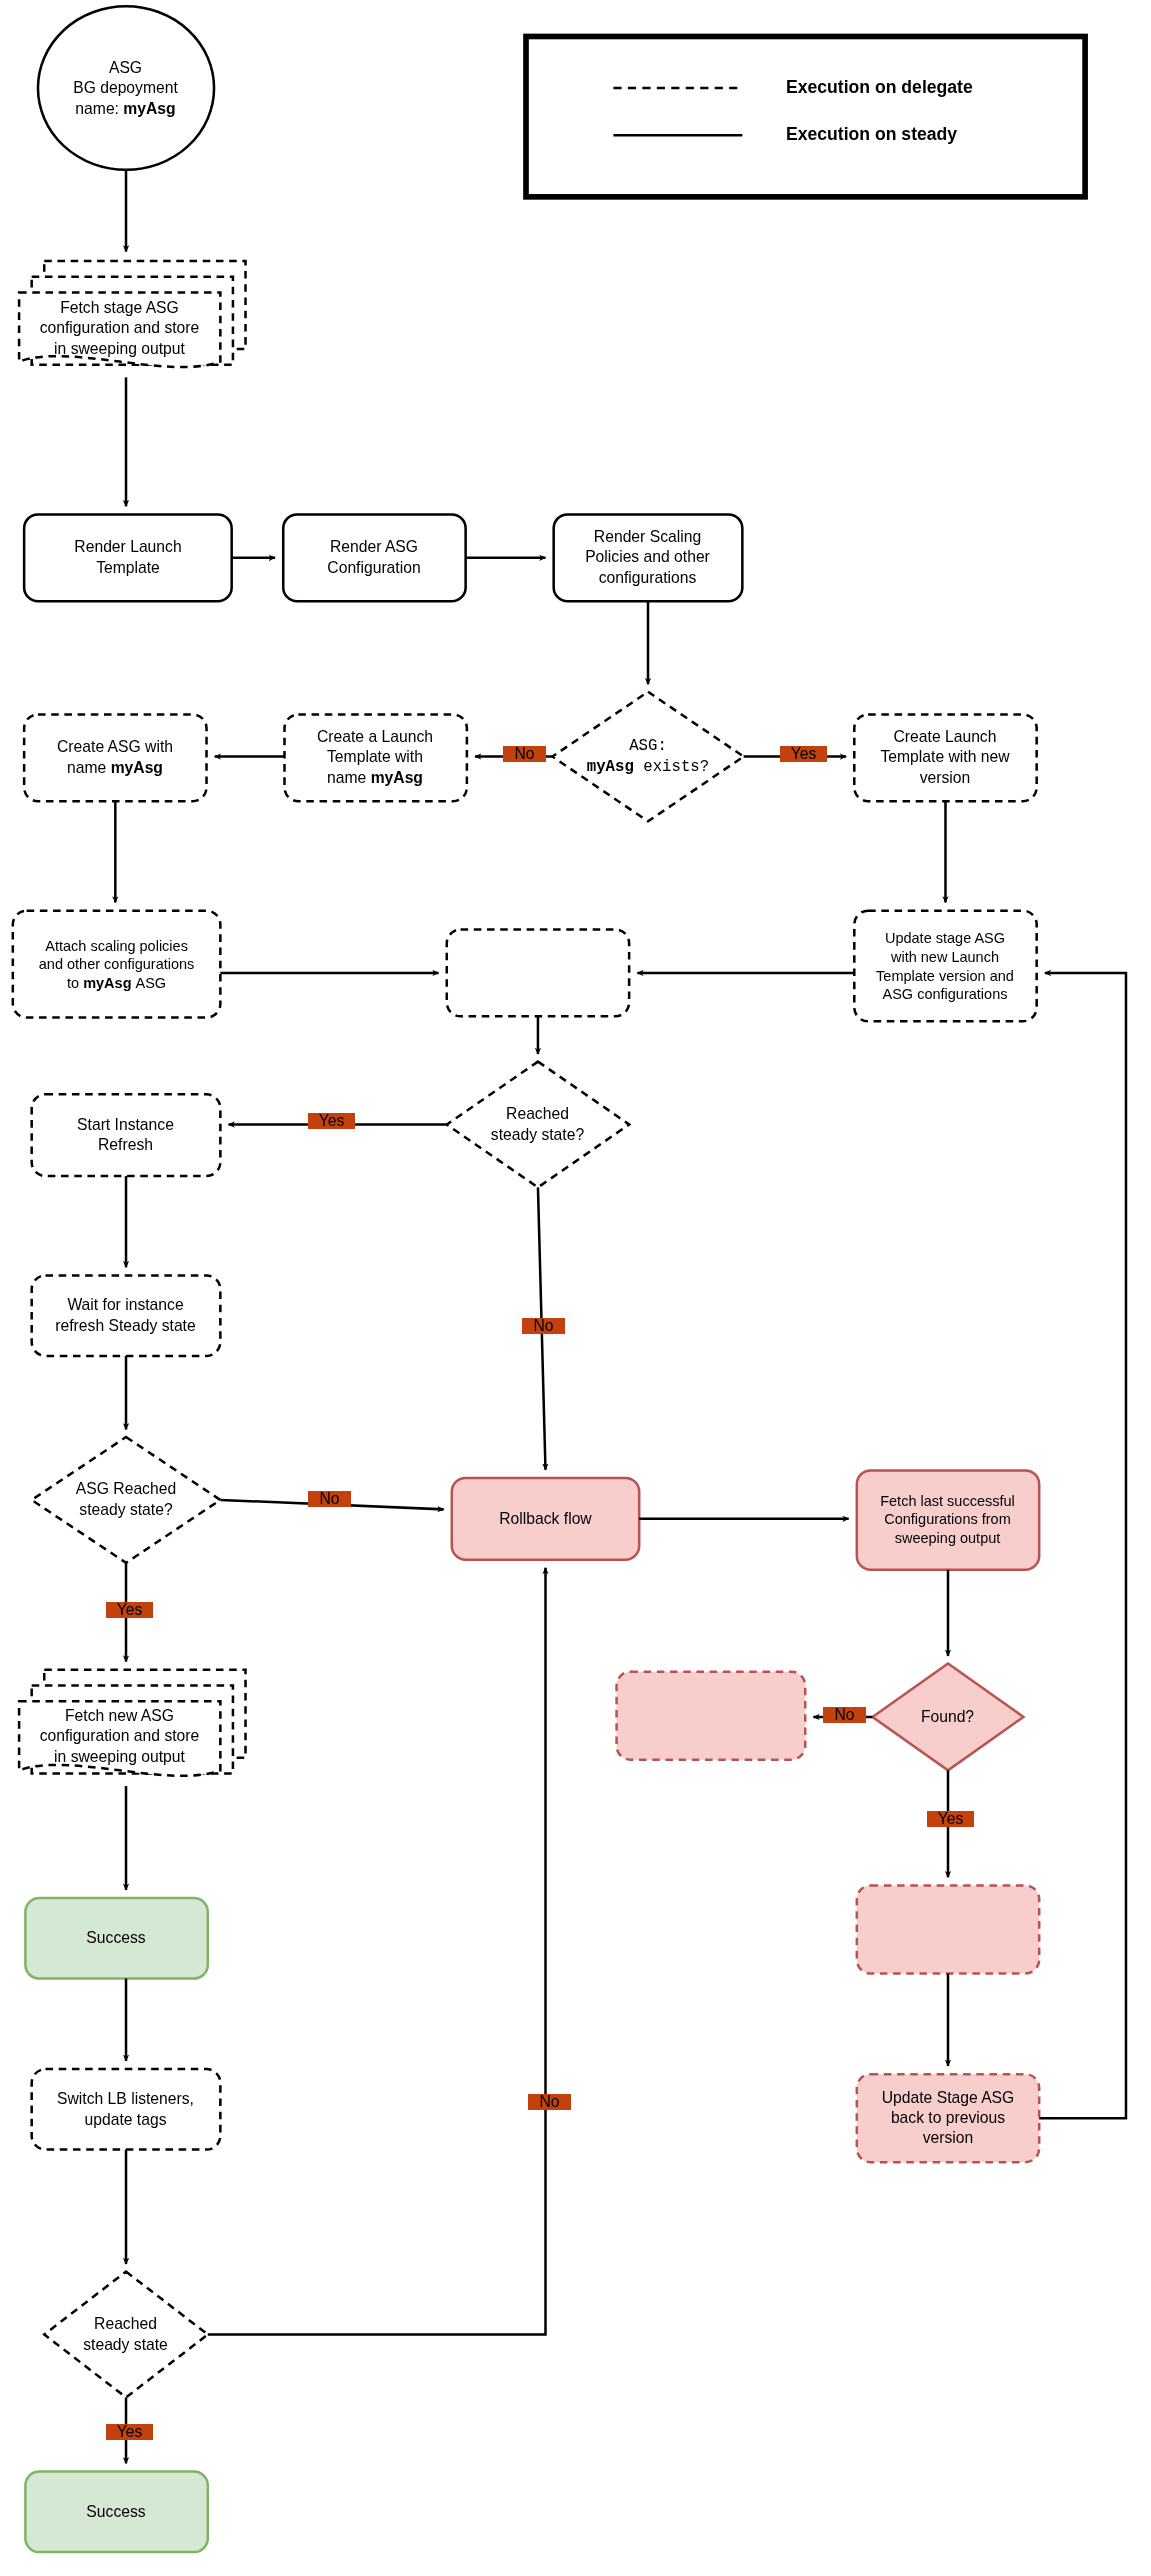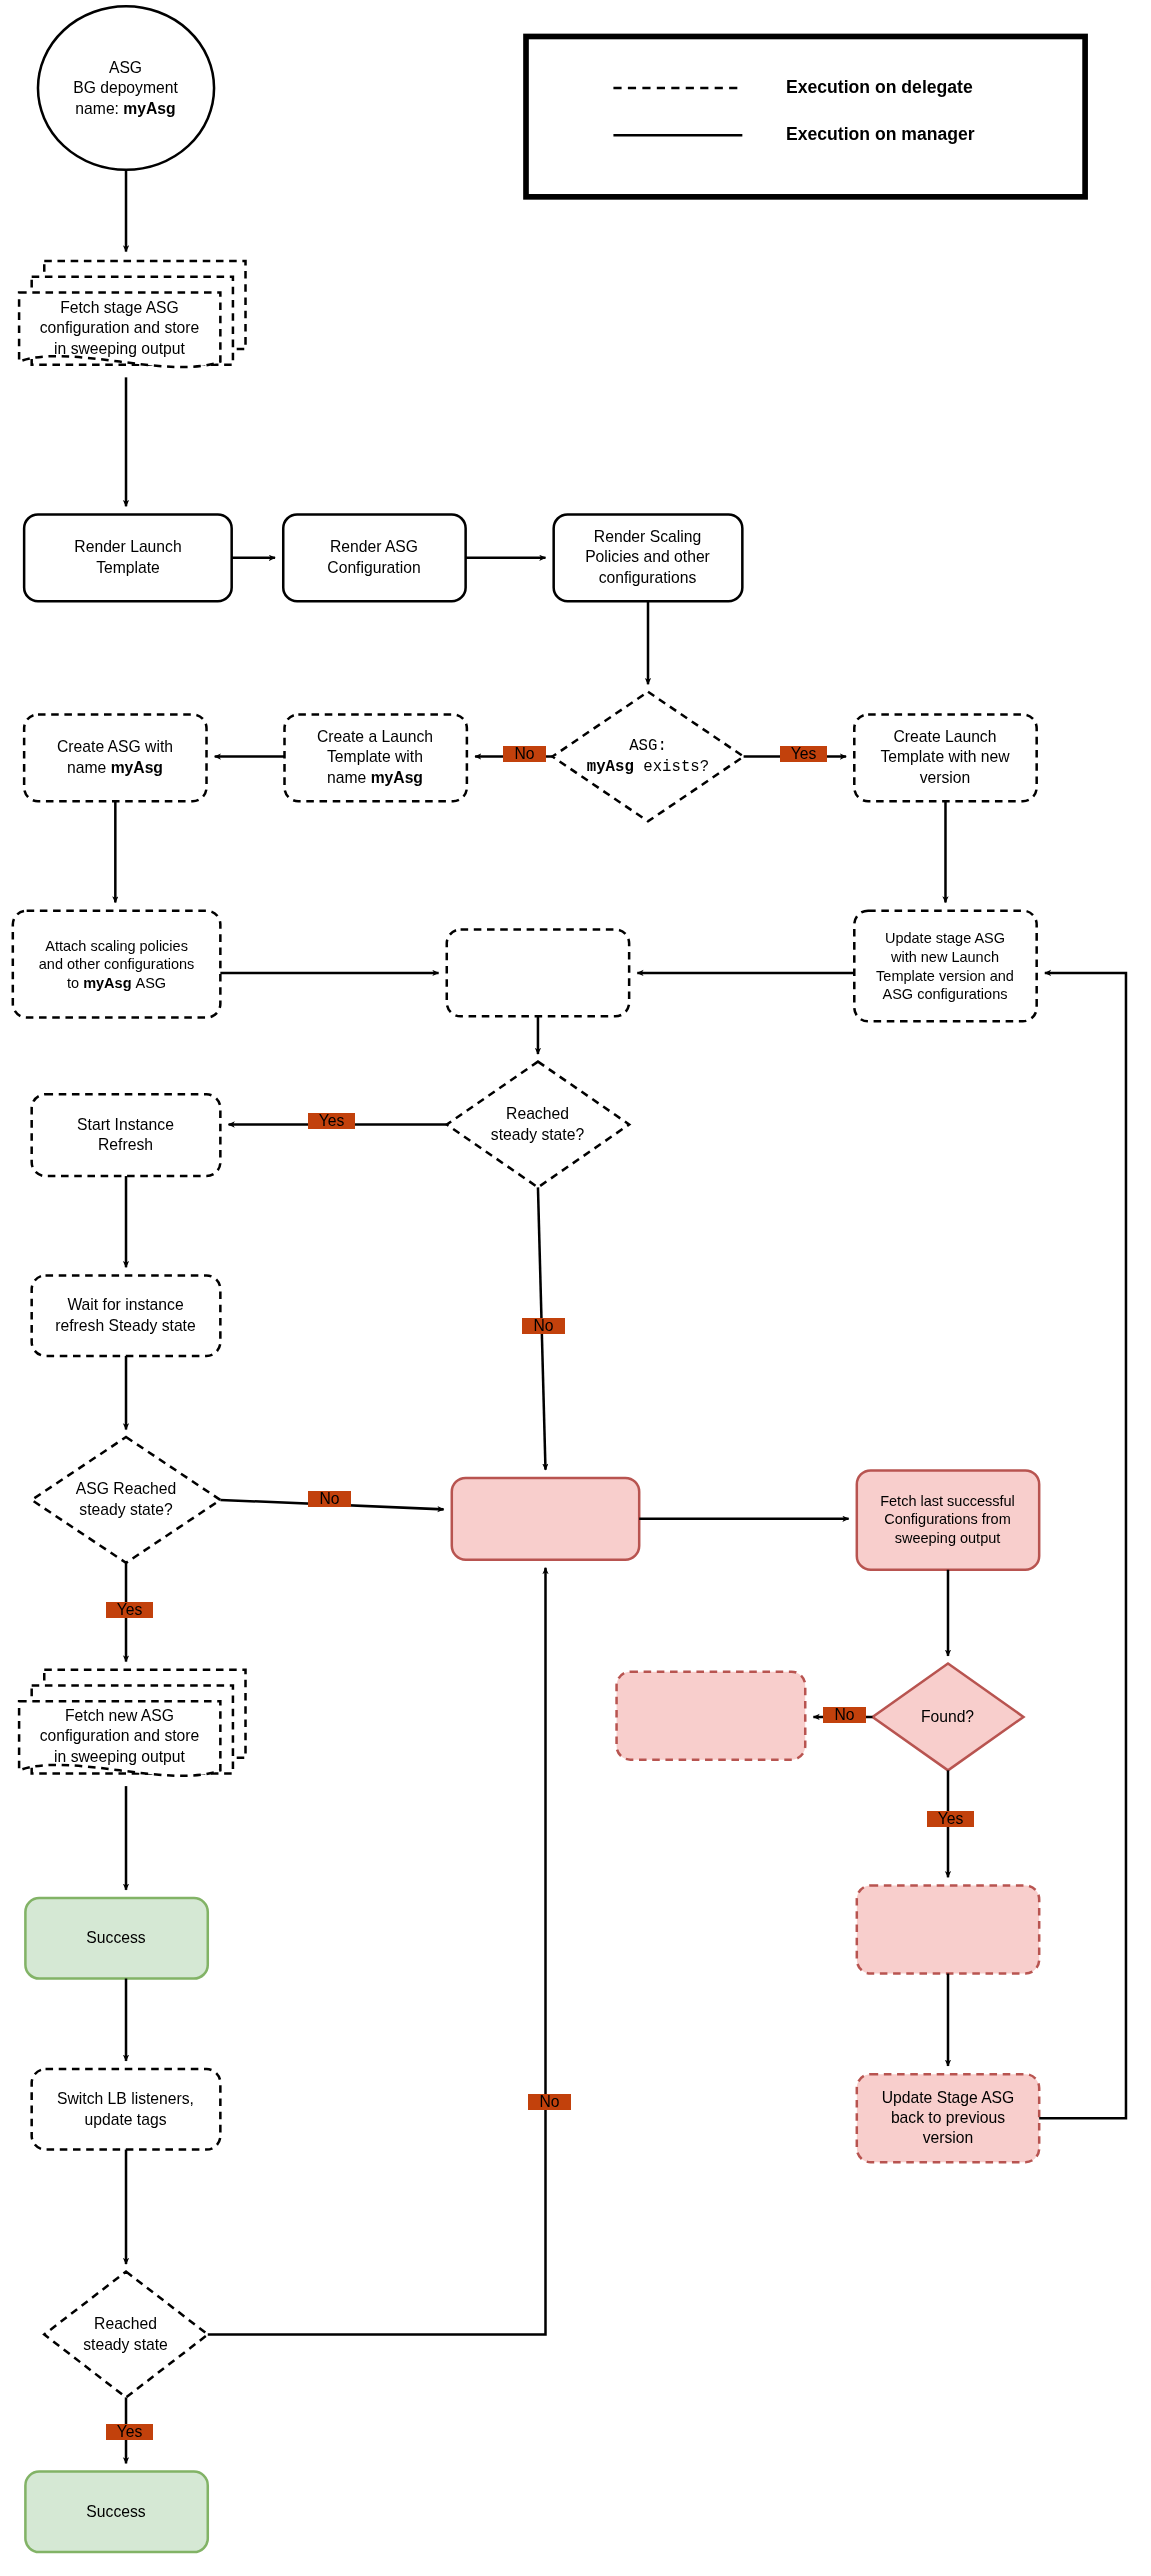--- a/index.html
+++ b/index.html
@@ -169,21 +169,21 @@
 
       <path d="M200 3418 L200 3600" marker-end="url(#ah)"></path>
 
       <path d="M330 3712 L867 3712 L867 2493" marker-end="url(#ah)"></path>
 
       <path d="M200 3812 L200 3917" marker-end="url(#ah)"></path>
     </g>
   </svg>
 
   <div class="legendlabel" style="left:786px;top:77px;width:277px;font-size:17.6px;">Execution on delegate</div>
-  <div class="legendlabel" style="left:786px;top:124px;width:277px;font-size:17.6px;">Execution on manager</div>
+  <div class="legendlabel" style="left:786px;top:124px;width:277px;font-size:17.6px;">Execution on steady</div>
 
   <div class="nodetext" style="left:50px;top:35px;width:151px;height:107px;font-size:15.7px;">
     <span>ASG<br>BG depoyment<br>name:&nbsp;<b>myAsg</b></span>
   </div>
 
   <div class="nodetext" style="left:22px;top:291px;width:195px;height:75px;font-size:15.7px;">Fetch stage ASG
 configuration and store
 in sweeping output</div>
 
   <div class="nodetext" style="left:24px;top:514px;width:208px;height:87px;font-size:15.7px;">Render Launch
@@ -227,20 +227,21 @@
 
   <div class="nodetext" style="left:31px;top:1094px;width:189px;height:82px;font-size:15.7px;">Start Instance
 Refresh</div>
 
   <div class="nodetext" style="left:31px;top:1275px;width:189px;height:81px;font-size:15.7px;">Wait for instance
 refresh Steady state</div>
 
   <div class="nodetext" style="left:41px;top:1465px;width:170px;height:69px;font-size:15.7px;">ASG Reached
 steady state?</div>
 
+  <div class="nodetext" style="left:452px;top:1478px;width:187px;height:82px;font-size:15.7px;">Rollback flow</div>
 
   <div class="nodetext" style="left:854px;top:1470px;width:187px;height:99px;font-size:14.5px;">Fetch last successful
 Configurations from
 sweeping output</div>
 
   <div class="nodetext" style="left:894px;top:1698px;width:107px;height:38px;font-size:15.7px;">Found?</div>
 
 
 
   <div class="nodetext" style="left:857px;top:2074px;width:182px;height:88px;font-size:15.7px;">Update Stage ASG

